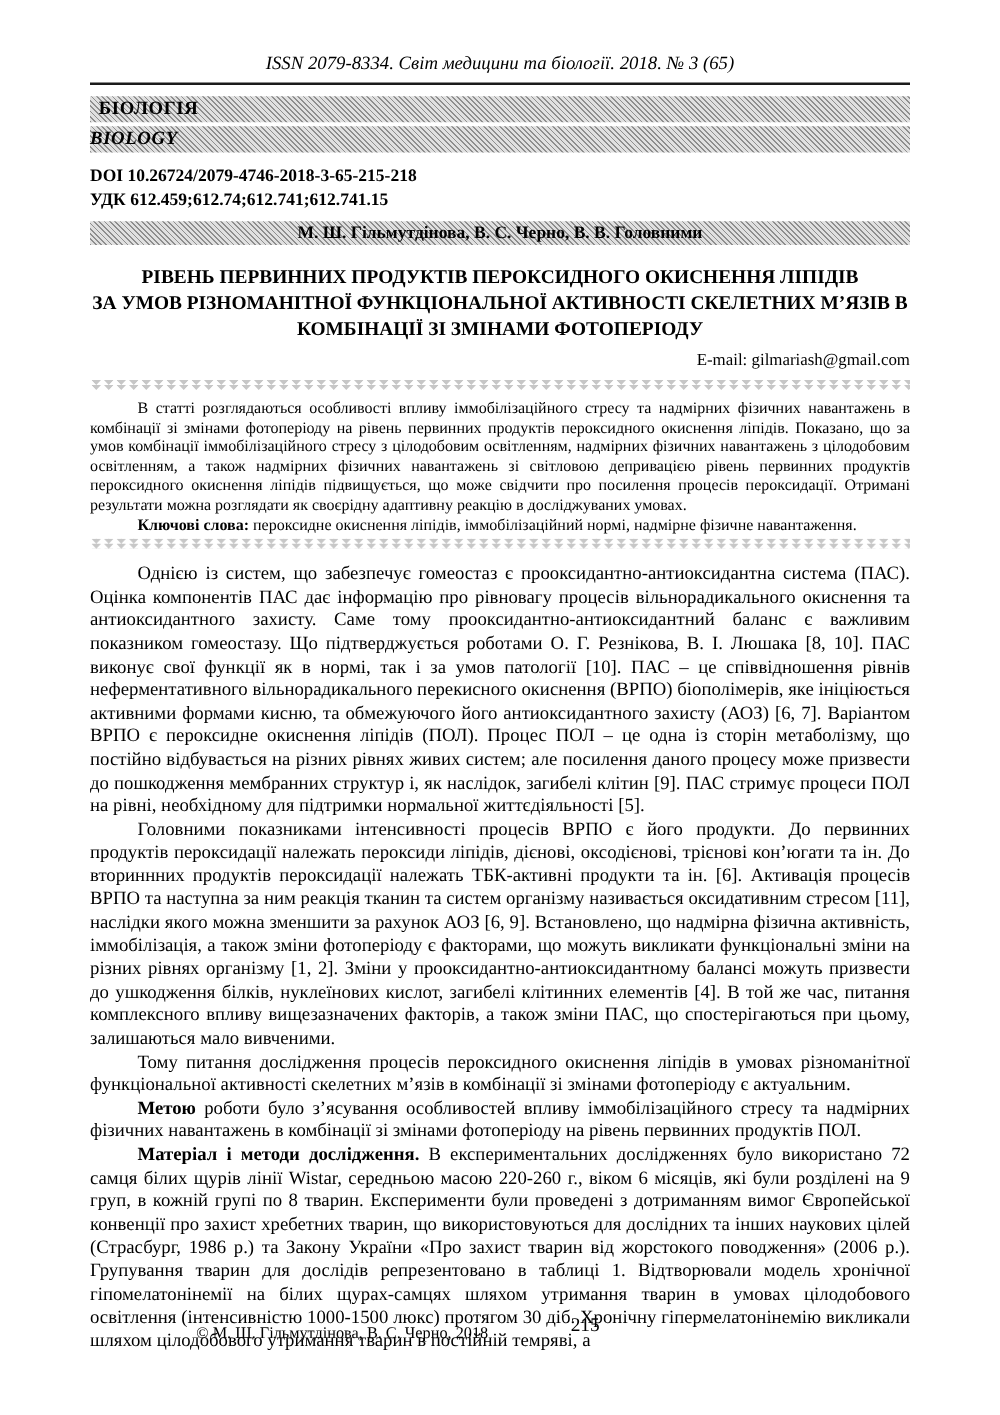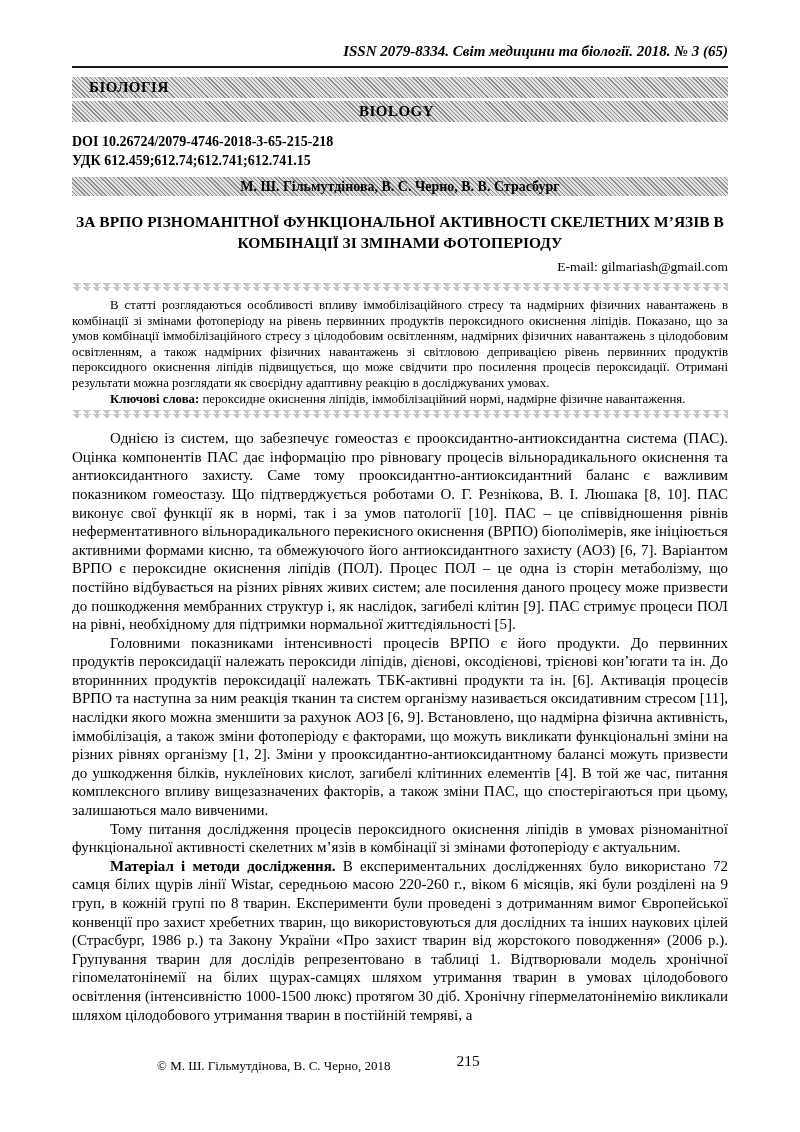--- a/index.html
+++ b/index.html
@@ -3,31 +3,31 @@
 <meta charset="utf-8">
 <style>
   html,body{margin:0;padding:0;}
   body{
     width:800px;height:1132px;background:#ffffff;color:#000;
     font-family:"Liberation Serif", serif;position:relative;overflow:hidden;
   }
   .page{box-sizing:border-box;padding:42px 72px 0 72px;}
 
   .issn-line{
-    text-align:right;font-style:italic;font-weight:bold;font-size:15px;line-height:18px;
+    text-align:center;font-style:italic;font-weight:normal;font-size:15px;line-height:18px;
   }
   .head-rule{border:0;border-top:2.5px solid #1a1a1a;margin:6px 0 0 0;}
 
   .hatch{
     background:repeating-linear-gradient(45deg,#8e8e8e 0 1px,#e0e0e0 1px 3px);
   }
   .section-banner{margin-top:9px;}
   .band{height:21px;line-height:21px;font-weight:bold;font-size:15px;letter-spacing:.5px;}
-  .band.left{padding-left:17px;}
-  .band.right{text-align:center;padding-right:7px;}
+  .band.left{padding-left:7px;}
+  .band.right{text-align:left;padding-right:7px;font-style:italic;}
   .band-gap{height:3px;background:#fff;}
 
   .meta-block{margin-top:10px;font-weight:bold;font-size:14px;line-height:19px;}
 
   .authors-banner{margin-top:7px;}
   .aband{height:19px;line-height:19px;text-align:center;font-weight:bold;font-size:14px;}
   .aband-gap{height:2px;background:#fff;}
 
   .title{margin-top:13px;text-align:center;font-weight:bold;font-size:15.5px;line-height:21px;}
   .email{text-align:right;font-size:13.5px;line-height:17px;margin-top:5px;}
@@ -74,45 +74,47 @@
     <div class="band-gap"></div>
     <div class="band right hatch">BIOLOGY</div>
   </div>
 
   <div class="meta-block">
     <div>DOI 10.26724/2079-4746-2018-3-65-215-218</div>
     <div>УДК 612.459;612.74;612.741;612.741.15</div>
   </div>
 
   <div class="authors-banner">
-    <div class="aband hatch">М. Ш. Гільмутдінова, В. С. Черно, В. В. Страсбург</div>
+    <div class="aband hatch">М. Ш. Гільмутдінова, В. С. Черно, В. В. Головними</div>
     <div class="aband-gap"></div>
   </div>
 
   <div class="title">
-    <div>ЗА ВРПО РІЗНОМАНІТНОЇ ФУНКЦІОНАЛЬНОЇ АКТИВНОСТІ СКЕЛЕТНИХ М’ЯЗІВ В</div>
+    <div>РІВЕНЬ ПЕРВИННИХ ПРОДУКТІВ ПЕРОКСИДНОГО ОКИСНЕННЯ ЛІПІДІВ</div>
+    <div>ЗА УМОВ РІЗНОМАНІТНОЇ ФУНКЦІОНАЛЬНОЇ АКТИВНОСТІ СКЕЛЕТНИХ М’ЯЗІВ В</div>
     <div>КОМБІНАЦІЇ ЗІ ЗМІНАМИ ФОТОПЕРІОДУ</div>
   </div>
 
   <div class="email">E-mail: gilmariash@gmail.com</div>
 
   <div class="zigzag"></div>
 
   <div class="abstract">
     <p>В статті розглядаються особливості впливу іммобілізаційного стресу та надмірних фізичних навантажень в комбінації зі змінами фотоперіоду на рівень первинних продуктів пероксидного окиснення ліпідів. Показано, що за умов комбінації іммобілізаційного стресу з цілодобовим освітленням, надмірних фізичних навантажень з цілодобовим освітленням, а також надмірних фізичних навантажень зі світловою депривацією рівень первинних продуктів пероксидного окиснення ліпідів підвищується, що може свідчити про посилення процесів пероксидації. Отримані результати можна розглядати як своєрідну адаптивну реакцію в досліджуваних умовах.</p>
     <p class="kw-line"><b class="lead">Ключові слова:</b><span> пероксидне окиснення ліпідів, іммобілізаційний нормі, надмірне фізичне навантаження.</span></p>
   </div>
 
   <div class="zigzag kw"></div>
 
 
   <div class="bodytext">
     <p>Однією із систем, що забезпечує гомеостаз є прооксидантно-антиоксидантна система (ПАС). Оцінка компонентів ПАС дає інформацію про рівновагу процесів вільнорадикального окиснення та антиоксидантного захисту. Саме тому прооксидантно-антиоксидантний баланс є важливим показником гомеостазу. Що підтверджується роботами О. Г. Резнікова, В. І. Люшака [8, 10]. ПАС виконує свої функції як в нормі, так і за умов патології [10]. ПАС – це співвідношення рівнів неферментативного вільнорадикального перекисного окиснення (ВРПО) біополімерів, яке ініціюється активними формами кисню, та обмежуючого його антиоксидантного захисту (АОЗ) [6, 7]. Варіантом ВРПО є пероксидне окиснення ліпідів (ПОЛ). Процес ПОЛ – це одна із сторін метаболізму, що постійно відбувається на різних рівнях живих систем; але посилення даного процесу може призвести до пошкодження мембранних структур і, як наслідок, загибелі клітин [9]. ПАС стримує процеси ПОЛ на рівні, необхідному для підтримки нормальної життєдіяльності [5].</p>
     <p>Головними показниками інтенсивності процесів ВРПО є його продукти. До первинних продуктів пероксидації належать пероксиди ліпідів, дієнові, оксодієнові, трієнові кон’югати та ін. До вториннних продуктів пероксидації належать ТБК-активні продукти та ін. [6]. Активація процесів ВРПО та наступна за ним реакція тканин та систем організму називається оксидативним стресом [11], наслідки якого можна зменшити за рахунок АОЗ [6, 9]. Встановлено, що надмірна фізична активність, іммобілізація, а також зміни фотоперіоду є факторами, що можуть викликати функціональні зміни на різних рівнях організму [1, 2]. Зміни у прооксидантно-антиоксидантному балансі можуть призвести до ушкодження білків, нуклеїнових кислот, загибелі клітинних елементів [4]. В той же час, питання комплексного впливу вищезазначених факторів, а також зміни ПАС, що спостерігаються при цьому, залишаються мало вивченими.</p>
     <p>Тому питання дослідження процесів пероксидного окиснення ліпідів в умовах різноманітної функціональної активності скелетних м’язів в комбінації зі змінами фотоперіоду є актуальним.</p>
+    <p><b class="lead">Метою</b><span> роботи було з’ясування особливостей впливу іммобілізаційного стресу та надмірних фізичних навантажень в комбінації зі змінами фотоперіоду на рівень первинних продуктів ПОЛ.</span></p>
     <p><b class="lead">Матеріал і методи дослідження.</b><span> В експериментальних дослідженнях було використано 72 самця білих щурів лінії Wistar, середньою масою 220-260 г., віком 6 місяців, які були розділені на 9 груп, в кожній групі по 8 тварин. Експерименти були проведені з дотриманням вимог Європейської конвенції про захист хребетних тварин, що використовуються для дослідних та інших наукових цілей (Страсбург, 1986 р.) та Закону України «Про захист тварин від жорстокого поводження» (2006 р.). Групування тварин для дослідів репрезентовано в таблиці 1. Відтворювали модель хронічної гіпомелатонінемії на білих щурах-самцях шляхом утримання тварин в умовах цілодобового освітлення (інтенсивністю 1000-1500 люкс) протягом 30 діб. Хронічну гіпермелатонінемію викликали шляхом цілодобового утримання тварин в постійній темряві, а</span></p>
   </div>
 
 </div>
 
 <div class="footer">
   <div class="copyright">© М. Ш. Гільмутдінова, В. С. Черно, 2018</div>
   <div class="page-number">215</div>
 </div>
 

